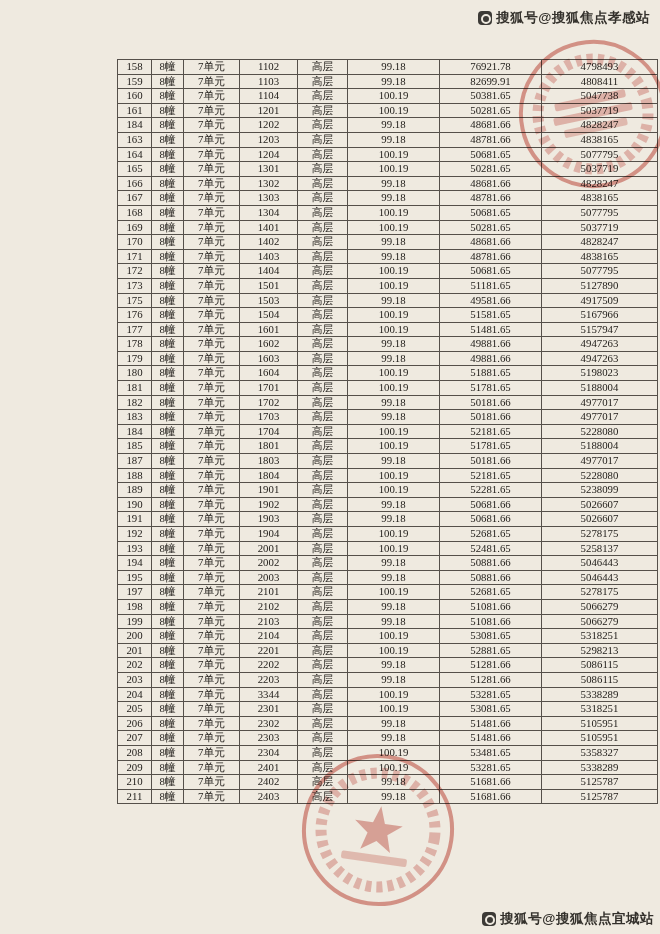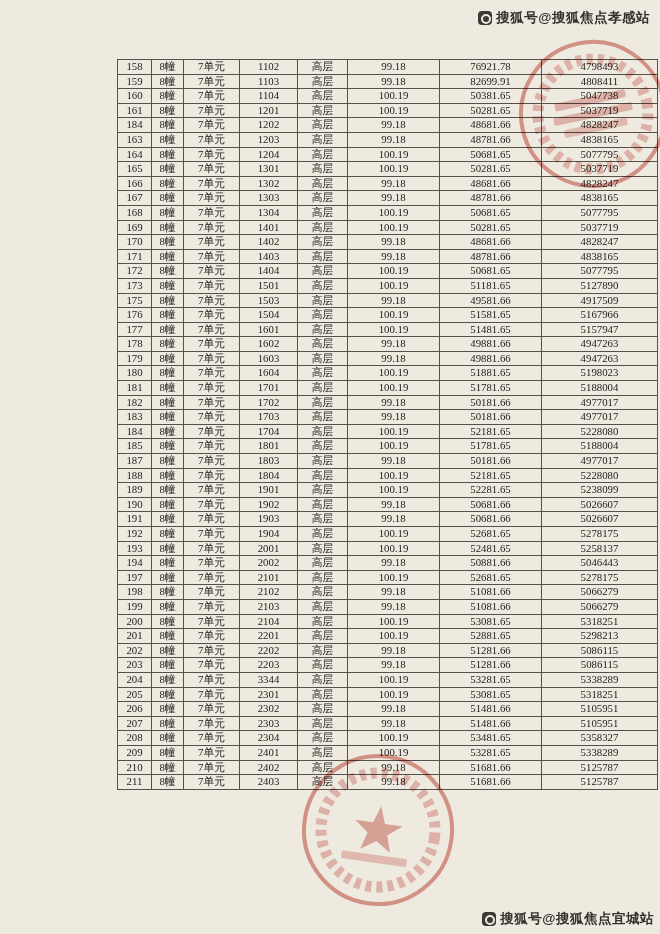--- a/index.html
+++ b/index.html
@@ -414,20 +414,30 @@
           <td>194</td>
           <td>8幢</td>
           <td>7单元</td>
           <td>2002</td>
           <td>高层</td>
           <td>99.18</td>
           <td>50881.66</td>
           <td>5046443</td>
         </tr>
         <tr>
+          <td>195</td>
+          <td>8幢</td>
+          <td>7单元</td>
+          <td>2003</td>
+          <td>高层</td>
+          <td>99.18</td>
+          <td>50881.66</td>
+          <td>5046443</td>
+        </tr>
+        <tr>
           <td>197</td>
           <td>8幢</td>
           <td>7单元</td>
           <td>2101</td>
           <td>高层</td>
           <td>100.19</td>
           <td>52681.65</td>
           <td>5278175</td>
         </tr>
         <tr>

